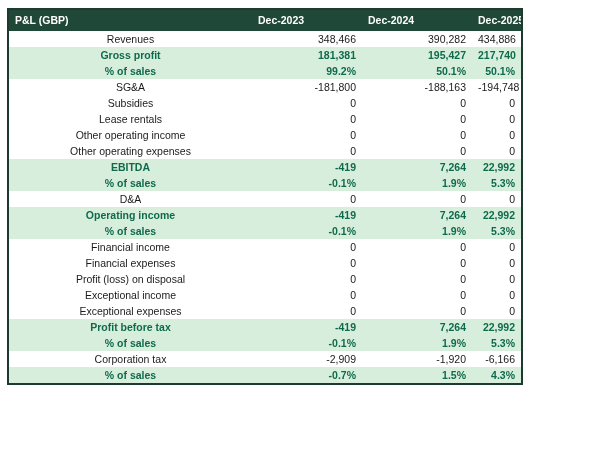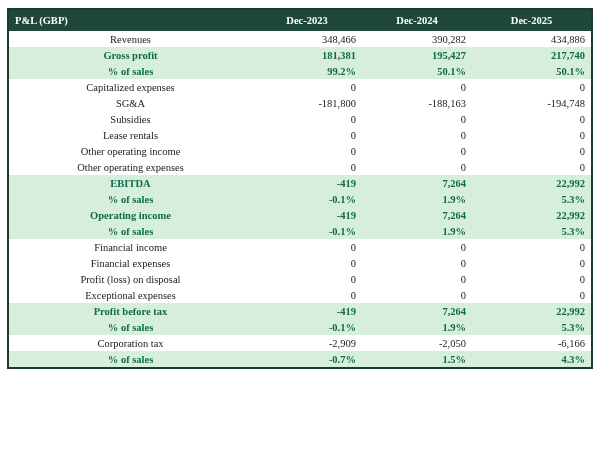--- a/index.html
+++ b/index.html
@@ -17,40 +17,39 @@
     width:600px;
     height:451px;
     overflow:hidden;
     font-family:"Liberation Sans", sans-serif;
   }
   .page{
     padding:8px 7px;
   }
   table.pnl{
     border-collapse:collapse;
-    width:586px;
+    width:516px;
     table-layout:fixed;
     border:2px solid var(--border);
-    font-family:Liberation Serif, serif;
   }
   col.c-label{width:244px;}
   col.c-num{width:110px;}
   col.c-num-last{width:auto;}
   th,td{
     font-size:10.5px;
     line-height:13px;
     padding:1.5px 6px;
     white-space:nowrap;
     overflow:hidden;
   }
   thead th{
     background:var(--header-bg);
     color:var(--header-text);
     font-weight:bold;
-    text-align:center;
+    text-align:left;
     padding-top:4px;
     padding-bottom:4px;
     font-size:10.5px;
   }
   thead th.label{
     text-align:left;
   }
   tbody td{
     color:var(--body-text);
     background:#ffffff;
@@ -99,26 +98,20 @@
           <td>195,427</td>
           <td>217,740</td>
         </tr>
         <tr class="highlight">
           <td class="label">% of sales</td>
           <td>99.2%</td>
           <td>50.1%</td>
           <td>50.1%</td>
         </tr>
         <tr>
-          <td class="label">Capitalized expenses</td>
-          <td>0</td>
-          <td>0</td>
-          <td>0</td>
-        </tr>
-        <tr>
           <td class="label">SG&amp;A</td>
           <td>-181,800</td>
           <td>-188,163</td>
           <td>-194,748</td>
         </tr>
         <tr>
           <td class="label">Subsidies</td>
           <td>0</td>
           <td>0</td>
           <td>0</td>
@@ -146,20 +139,26 @@
           <td>-419</td>
           <td>7,264</td>
           <td>22,992</td>
         </tr>
         <tr class="highlight">
           <td class="label">% of sales</td>
           <td>-0.1%</td>
           <td>1.9%</td>
           <td>5.3%</td>
         </tr>
+        <tr>
+          <td class="label">D&amp;A</td>
+          <td>0</td>
+          <td>0</td>
+          <td>0</td>
+        </tr>
         <tr class="highlight">
           <td class="label">Operating income</td>
           <td>-419</td>
           <td>7,264</td>
           <td>22,992</td>
         </tr>
         <tr class="highlight">
           <td class="label">% of sales</td>
           <td>-0.1%</td>
           <td>1.9%</td>
@@ -177,41 +176,47 @@
           <td>0</td>
           <td>0</td>
         </tr>
         <tr>
           <td class="label">Profit (loss) on disposal</td>
           <td>0</td>
           <td>0</td>
           <td>0</td>
         </tr>
         <tr>
+          <td class="label">Exceptional income</td>
+          <td>0</td>
+          <td>0</td>
+          <td>0</td>
+        </tr>
+        <tr>
           <td class="label">Exceptional expenses</td>
           <td>0</td>
           <td>0</td>
           <td>0</td>
         </tr>
         <tr class="highlight">
           <td class="label">Profit before tax</td>
           <td>-419</td>
           <td>7,264</td>
           <td>22,992</td>
         </tr>
         <tr class="highlight">
           <td class="label">% of sales</td>
           <td>-0.1%</td>
           <td>1.9%</td>
           <td>5.3%</td>
         </tr>
         <tr>
           <td class="label">Corporation tax</td>
           <td>-2,909</td>
-          <td>-2,050</td>
+          <td>-1,920</td>
           <td>-6,166</td>
         </tr>
         <tr class="highlight">
           <td class="label">% of sales</td>
           <td>-0.7%</td>
           <td>1.5%</td>
           <td>4.3%</td>
         </tr>
       </tbody>
   </table>

